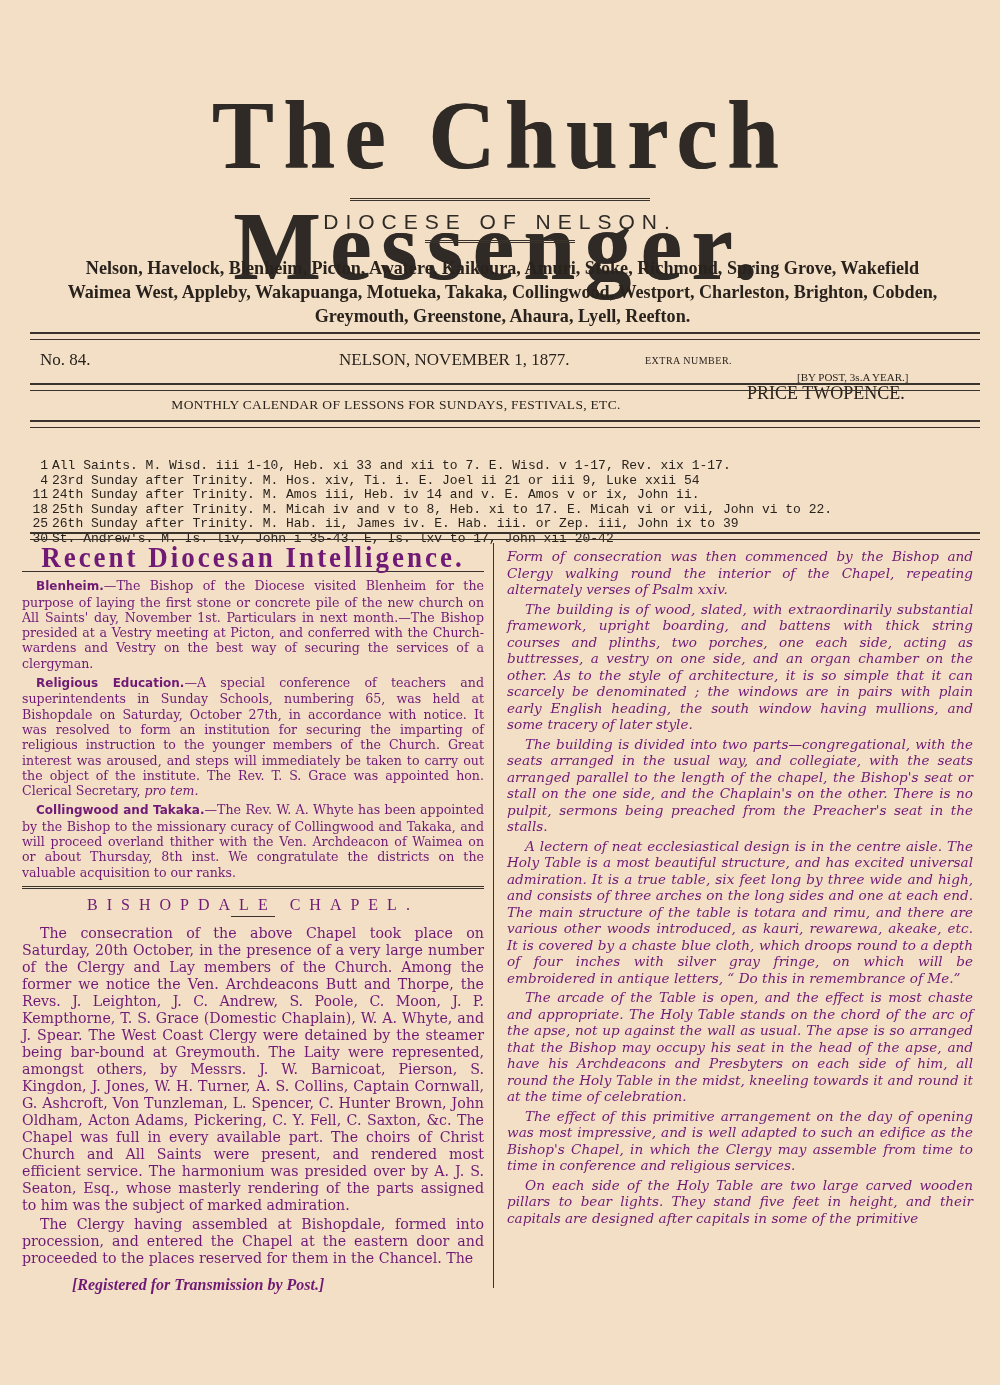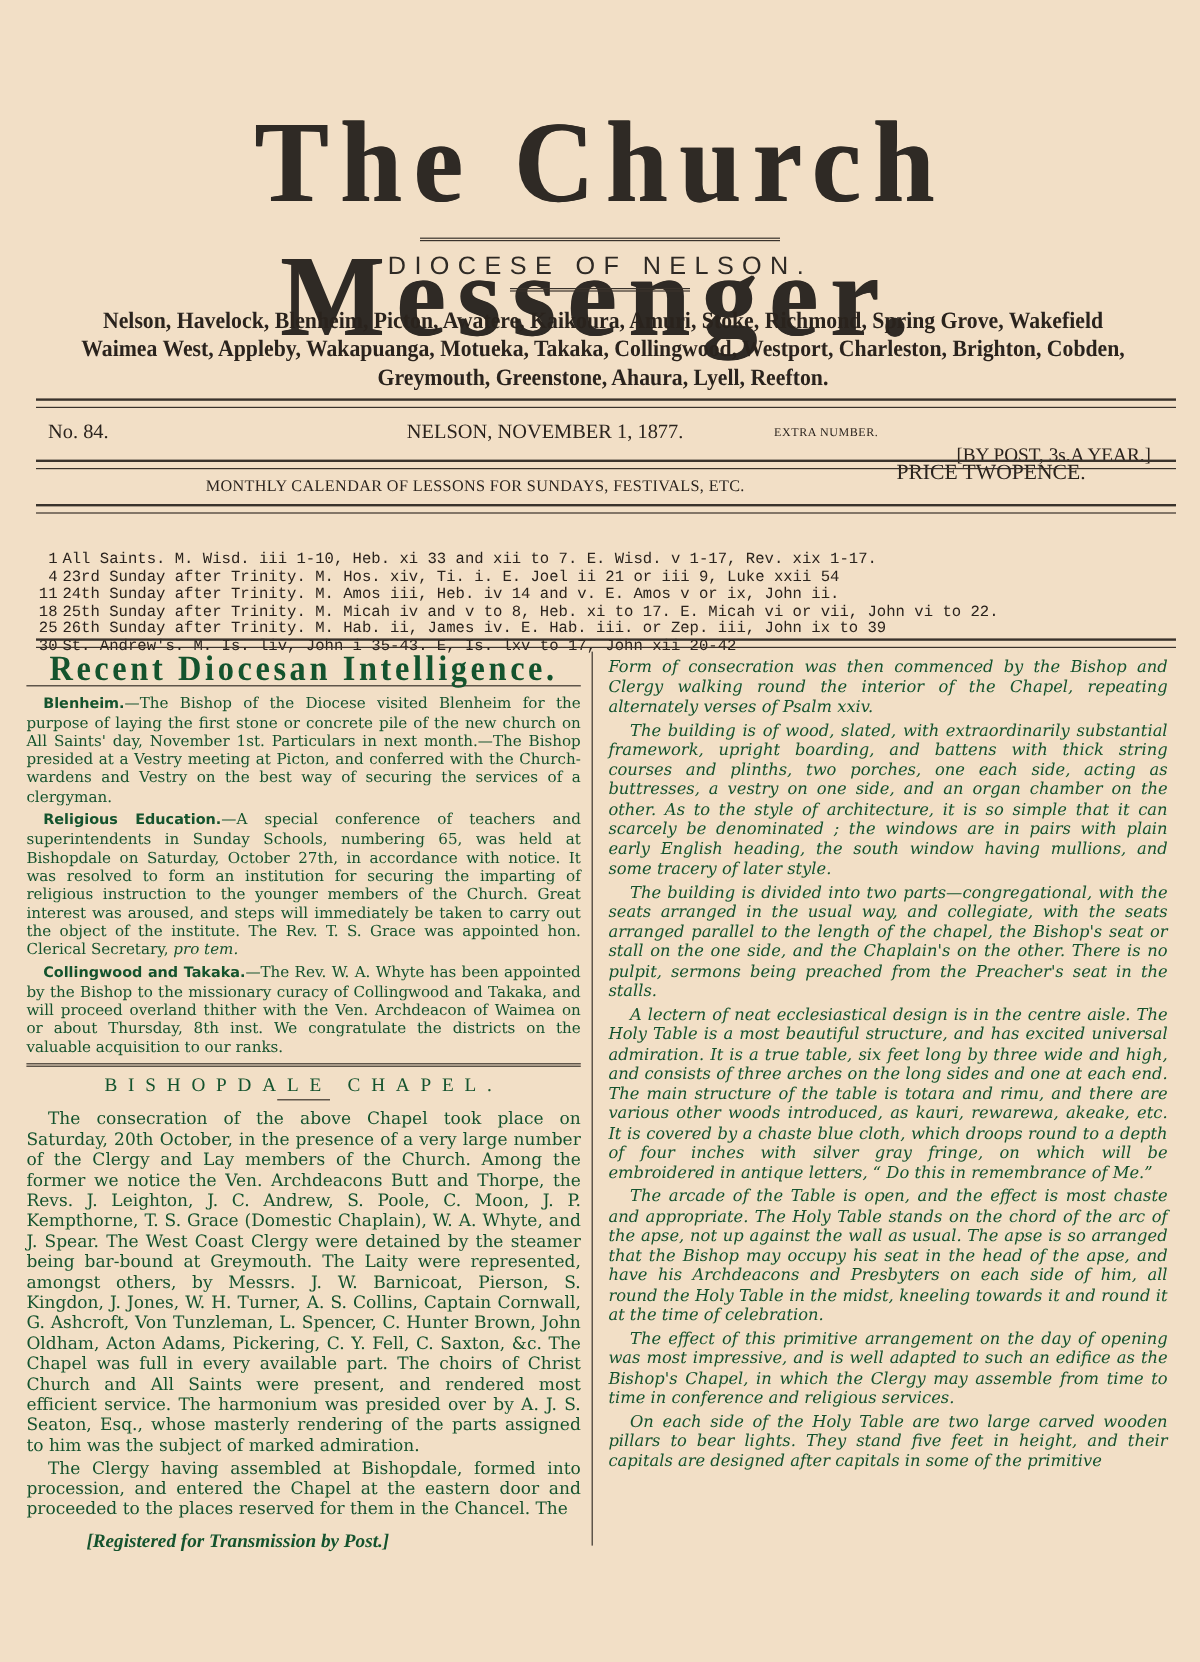--- a/index.html
+++ b/index.html
@@ -34,35 +34,35 @@
     position: absolute; left: 30px; width: 950px; height: 5px;
     border-top: 2px solid #3a332c; border-bottom: 1px solid #3a332c;
   }
   .issue-row {
     position: absolute; top: 350px; left: 40px; width: 925px; height: 36px;
     font-family: "Liberation Serif", serif; font-size: 17px;
   }
   .issue-row span { position: absolute; top: 0; }
   .extra { font-size: 10px; letter-spacing: 0.5px; top: 5px !important; }
   .price { font-size: 18px; }
-  .bypost { font-size: 16px; top: 21px !important; }
+  .bypost { font-size: 11px; top: 21px !important; }
   .cal-title {
     position: absolute; top: 397px; left: 0; width: 792px; text-align: center;
     font-family: "Liberation Serif", serif; font-size: 13.5px; letter-spacing: 0.3px;
   }
   .cal {
     position: absolute; top: 435px; left: 30px; width: 700px;
     font-family: Liberation Mono, monospace; font-size: 13px; line-height: 14.5px; margin-top: 24px;
   }
   .cal .row { white-space: nowrap; }
   .cal .d { display: inline-block; width: 18px; text-align: right; margin-right: 4px; }
   .col {
     position: absolute; top: 548px;
     font-family: "DejaVu Serif", serif; font-size: 12.6px; line-height: 15.3px;
-    text-align: justify; color: #14532d;
+    text-align: justify; color: #701a75;
   }
   .col-left { left: 22px; width: 462px; }
   .col-right { left: 507px; width: 466px; font-size: 13.6px; line-height: 16.5px; font-style: italic; }
   .col-divider { position: absolute; left: 493px; top: 543px; width: 0; height: 745px; border-left: 1.5px solid #3a332c; }
   .rdi-title {
     text-align: center; font-family: "Liberation Serif", serif; font-weight: bold;
     font-size: 27px; letter-spacing: 3px; margin: 2px 0 6px 0; transform: scaleY(1.1);
   }
   .thin-rule { border-top: 1px solid #3a332c; margin: 0 0 6px 0; }
   .intel p { margin: 0 0 4px 0; text-indent: 14px; }

